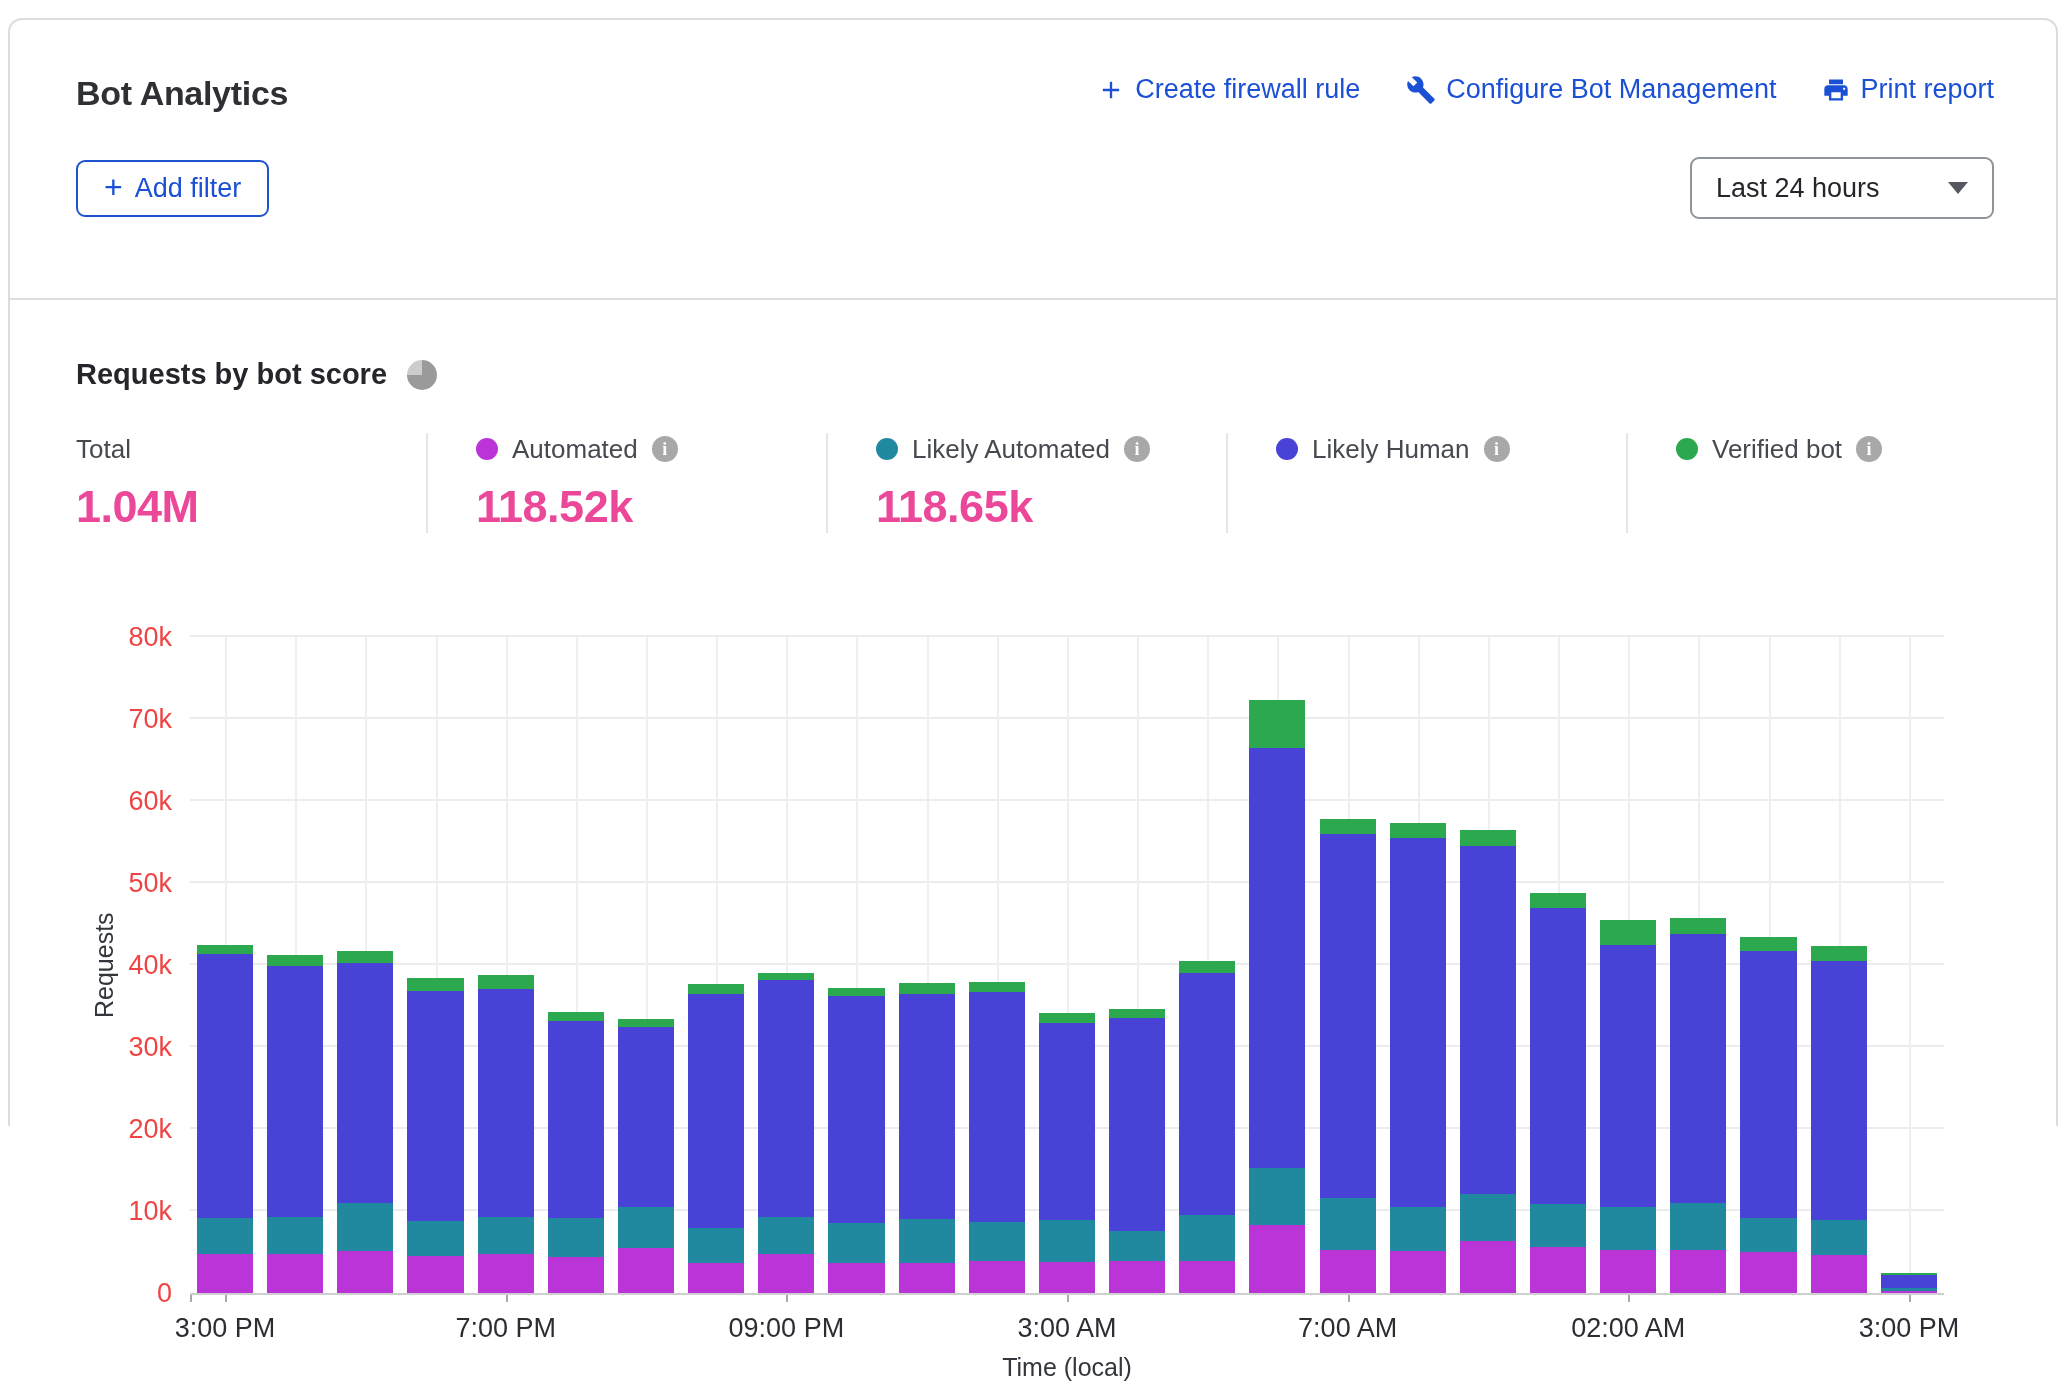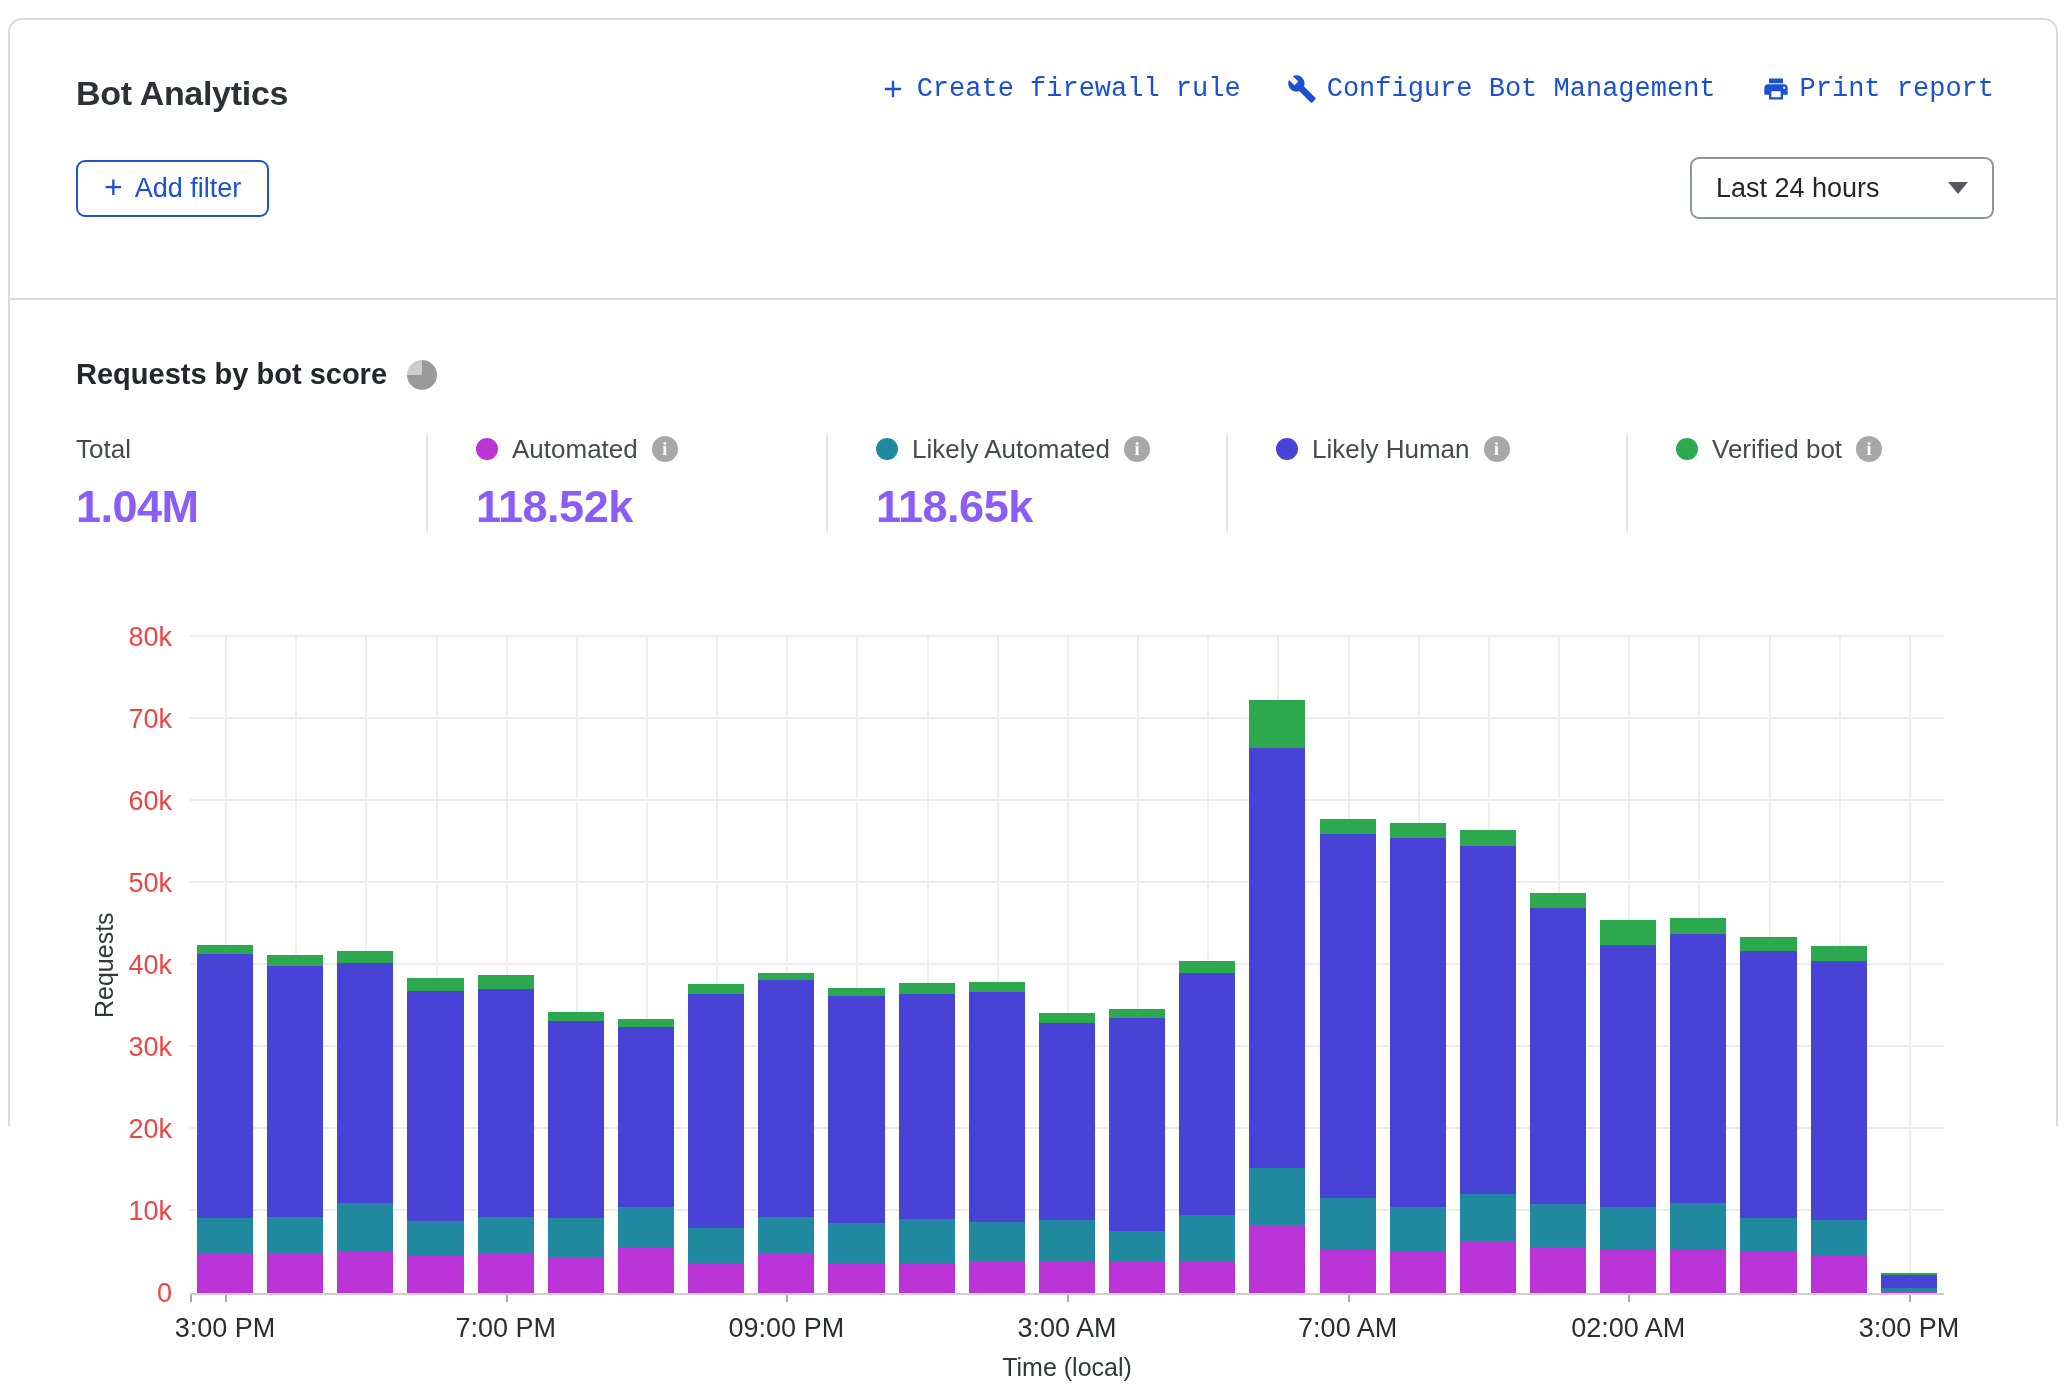--- a/index.html
+++ b/index.html
@@ -10,21 +10,21 @@
   .card{
     position:absolute;left:8px;top:18px;width:2050px;height:1108px;
     border:2px solid #dcdcdc;border-bottom:none;border-radius:14px 14px 0 0;
     background:#ffffff;box-sizing:border-box;
   }
   
   .card-header{height:280px;box-sizing:border-box;border-bottom:2px solid #dcdcdc;padding:40px 62px 0 66px;}
   .header-row{display:flex;justify-content:space-between;align-items:flex-start;}
   .page-title{font-size:34px;font-weight:700;color:#2e3035;margin:14px 0 0 0;letter-spacing:-0.3px;}
   .header-actions{display:flex;align-items:center;gap:46px;margin-top:14px;}
-  .hlink{display:flex;align-items:center;gap:10px;color:#1b50d4;font-size:27px;cursor:pointer;text-decoration:none;font-family:Liberation Mono, monospace;}
+  .hlink{display:flex;align-items:center;gap:10px;color:#1b50d4;font-size:27px;cursor:pointer;text-decoration:none;}
   .hlink svg{display:block;}
   .filter-row{display:flex;justify-content:space-between;align-items:center;margin-top:44px;}
   .add-filter{
     display:inline-flex;align-items:center;gap:12px;background:#fff;
     border:2px solid #1e53d0;border-radius:9px;color:#1b50d4;
     font-family:inherit;font-size:27px;font-weight:500;padding:11px 26px;cursor:pointer;
   }
   .add-filter .plus{font-size:32px;font-weight:400;line-height:22px;position:relative;top:-1px;}
   .range-select{
     width:252px;height:58px;border:2px solid #8f949b;border-radius:9px;
@@ -43,21 +43,21 @@
   .stats-row{display:flex;margin-top:42px;padding-right:30px;}
   .stat{flex:1;box-sizing:border-box;padding-right:20px;}
   .stat + .stat{border-left:2px solid #e6e6e6;padding-left:48px;}
   .stat-label-row{display:flex;align-items:center;gap:14px;font-size:26px;color:#46494f;height:32px;}
   .legend-dot{width:22px;height:22px;border-radius:50%;flex:0 0 auto;}
   .info-icon{
     width:26px;height:26px;border-radius:50%;background:#a8a8a8;color:#fff;
     display:inline-flex;align-items:center;justify-content:center;
     font-size:18px;font-weight:700;font-family:"Liberation Serif",serif;cursor:pointer;flex:0 0 auto;
   }
-  .stat-value{font-size:45px;font-weight:700;color:#8b5cf6;margin-top:16px;letter-spacing:-0.5px;}
+  .stat-value{font-size:45px;font-weight:700;color:#ec4899;margin-top:16px;letter-spacing:-0.5px;}
   
   .chart-outer{position:relative;margin:104px 112px 0 114px;height:656px;}
   .grid-layer{position:absolute;inset:0;z-index:0;}
   .hgrid{position:absolute;left:0;right:0;height:2px;background:#ececec;}
   .baseline{position:absolute;left:0;right:0;bottom:-2px;height:2px;background:#cfcfcf;}
   .bar-layer{position:absolute;inset:0;display:flex;z-index:1;}
   .bar-slot{flex:1;position:relative;}
   .vgrid{position:absolute;top:0;bottom:0;left:50%;width:2px;background:#efefef;}
   .bar{position:absolute;left:10%;width:80%;bottom:0;top:0;display:flex;flex-direction:column-reverse;}
   .bar-seg{width:100%;}

